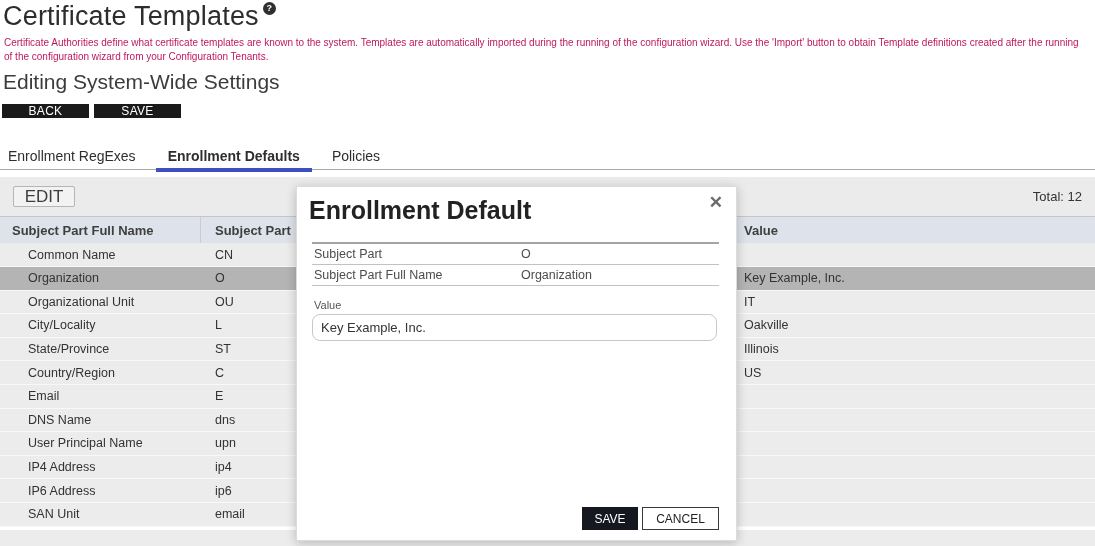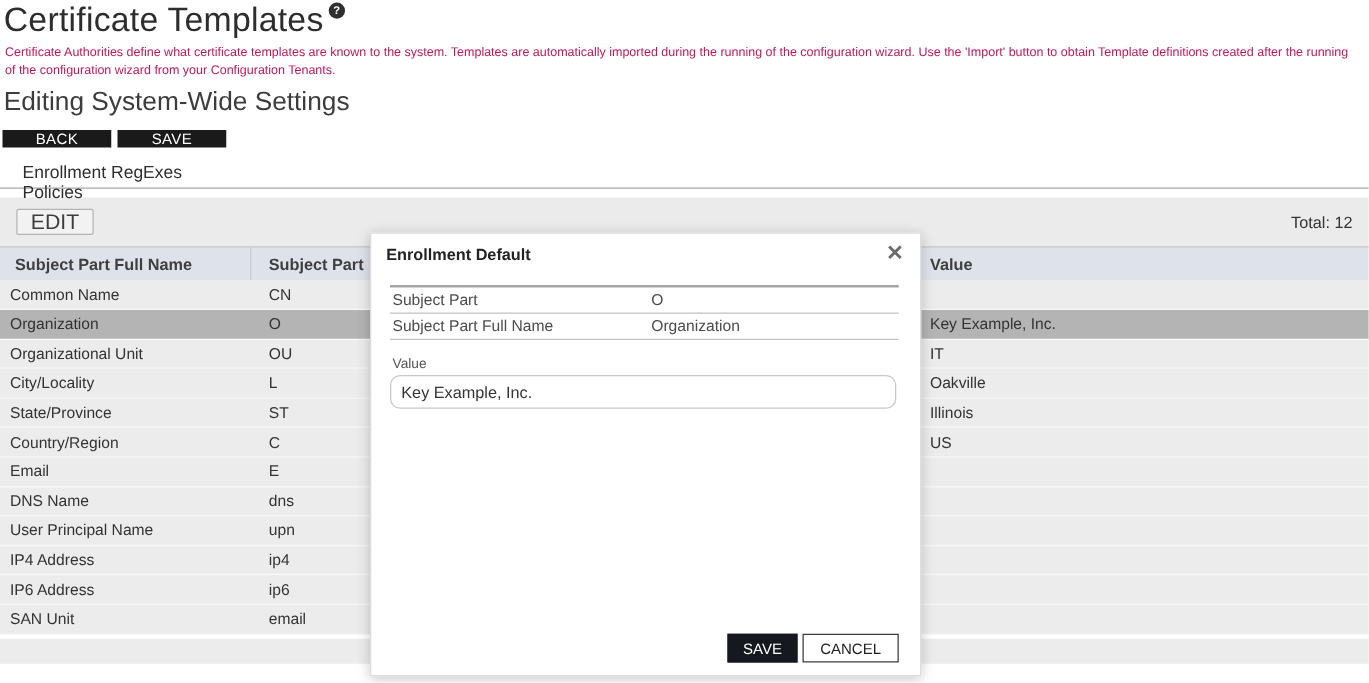--- a/index.html
+++ b/index.html
@@ -20,21 +20,21 @@
   }
   .description { font-size:10px; color:#be185d; line-height:1.42; margin:0 10px 2px 4px; }
   .subtitle { font-size:21px; font-weight:400; color:#3c3c3c; margin:6px 0 10px 3px; }
   .top-buttons { margin-left:2px; display:flex; gap:5px; }
   .btn-dark {
     width:87px; height:14px; background:#1a1a1a; color:#fff; border:none;
     font-family:inherit; font-size:12px; letter-spacing:.3px; cursor:pointer;
   }
 
   
-  .tab-bar { margin-top:11px; padding-left:10px; display:flex; border-bottom:1px solid #a8a8a8; height:22px;flex-direction:column; }
+  .tab-bar { margin-top:30px; padding-left:0; display:flex; border-bottom:1px solid #a8a8a8; height:22px; }
   .tab { font-size:14px; color:#2e2e2e; padding:0 8px; margin-right:16px; cursor:pointer; position:relative; }
   .tab.active { font-weight:bold; }
   .tab.active::after {
     content:""; position:absolute; left:-4px; right:-4px; bottom:-3px; height:4px; background:#3e4fbe;
   }
 
   
   .content { margin-top:7px; }
   .toolbar {
     height:39px; background:#ebebeb; display:flex; align-items:center;
@@ -46,31 +46,31 @@
   }
   .total { font-size:13px; color:#333; }
   .thead { display:flex; height:27px; background:#dee2ea; border-top:1px solid #c6c6c6; align-items:center; }
   .hcell { font-size:13px; font-weight:bold; color:#3f3f3f; height:100%; display:flex; align-items:center; }
   .hcell.c0 { width:200px; padding-left:12px; }
   .hcell.c1 { width:535px; padding-left:14px; border-left:1px solid #c9ccd4; }
   .hcell.c2 { flex:1; padding-left:8px; border-left:1px solid #c9ccd4; }
   .trow { display:flex; height:23.6px; background:#ececec; border-bottom:1px solid #f8f8f8; cursor:pointer; }
   .trow.selected { background:#b4b4b4; }
   .cell { font-size:12.5px; color:#333; display:flex; align-items:center; overflow:hidden; white-space:nowrap; }
-  .cell.c0 { width:200px; padding-left:8px;text-align:center; }
+  .cell.c0 { width:200px; padding-left:28px;text-align:center; }
   .cell.c1 { width:535px; padding-left:15px; }
   .cell.c2 { flex:1; padding-left:9px; }
   .footer-strip { margin-top:3px; height:20px; background:#ececec; }
 
   
   .modal {
     position:absolute; left:296px; top:186px; width:441px; height:355px;
     background:#fff; border:1px solid #dcdcdc; box-shadow:0 2px 10px rgba(0,0,0,.22); z-index:10;
   }
-  .modal-title { font-size:13px; font-weight:bold; color:#222; margin:9px 0 0 12px; }
+  .modal-title { font-size:25px; font-weight:bold; color:#222; margin:9px 0 0 12px; }
   .modal-close {
     position:absolute; top:5px; right:13px; font-size:17px; font-weight:bold; color:#6b6b6b;
     cursor:pointer; line-height:22px;
   }
   .modal-fields { margin:17px 17px 0 15px; border-top:2px solid #a5a5a5; }
   .field-row { display:flex; align-items:center; height:21px; border-bottom:1px solid #c2c2c2; }
   .field-label { flex:0 0 209px; font-size:12.5px; color:#4c4c4c; padding-left:2px; }
   .field-value { font-size:12.5px; color:#4c4c4c; }
   .value-label { margin:13px 0 3px 17px; font-size:11px; color:#555; }
   .value-input {
@@ -101,20 +101,21 @@
 
   <h2 class="subtitle">Editing System-Wide Settings</h2>
 
   <div class="top-buttons">
     <button class="btn-dark">BACK</button>
     <button class="btn-dark">SAVE</button>
   </div>
 
   <div class="tab-bar">
       <div class="tab">Enrollment RegExes</div>
+      <div class="tab active">Enrollment Defaults</div>
       <div class="tab">Policies</div>
     </div>
 
   <div class="content">
     <div class="toolbar">
       <button class="edit-btn">EDIT</button>
       <span class="total">Total: 12</span>
     </div>
     <div class="thead">
       <div class="hcell c0">Subject Part Full Name</div>

